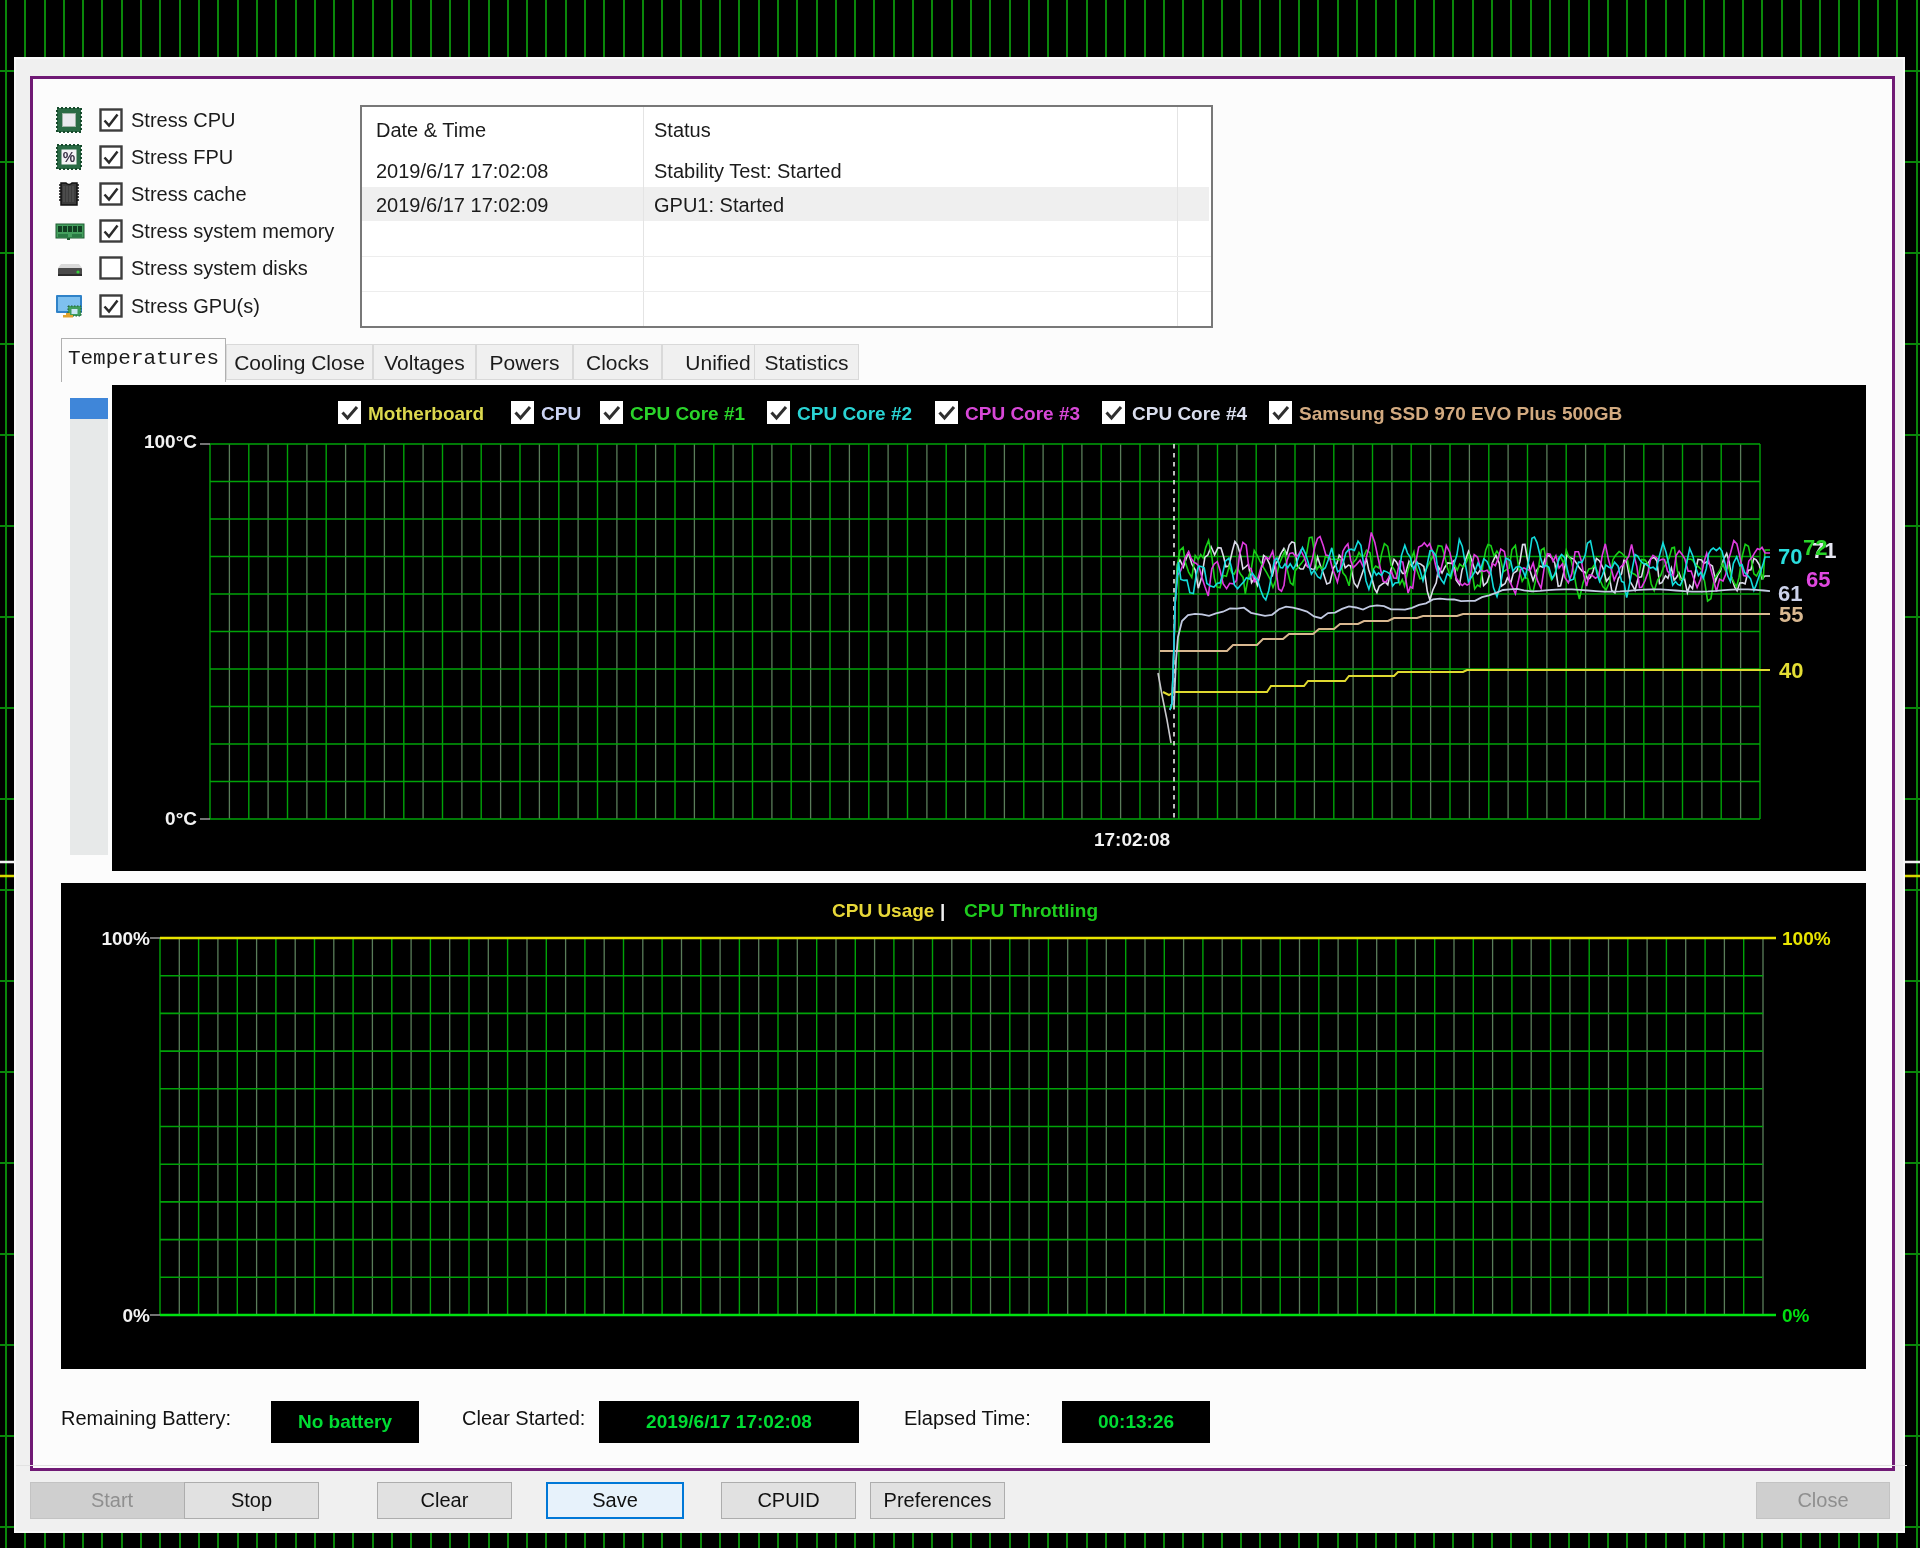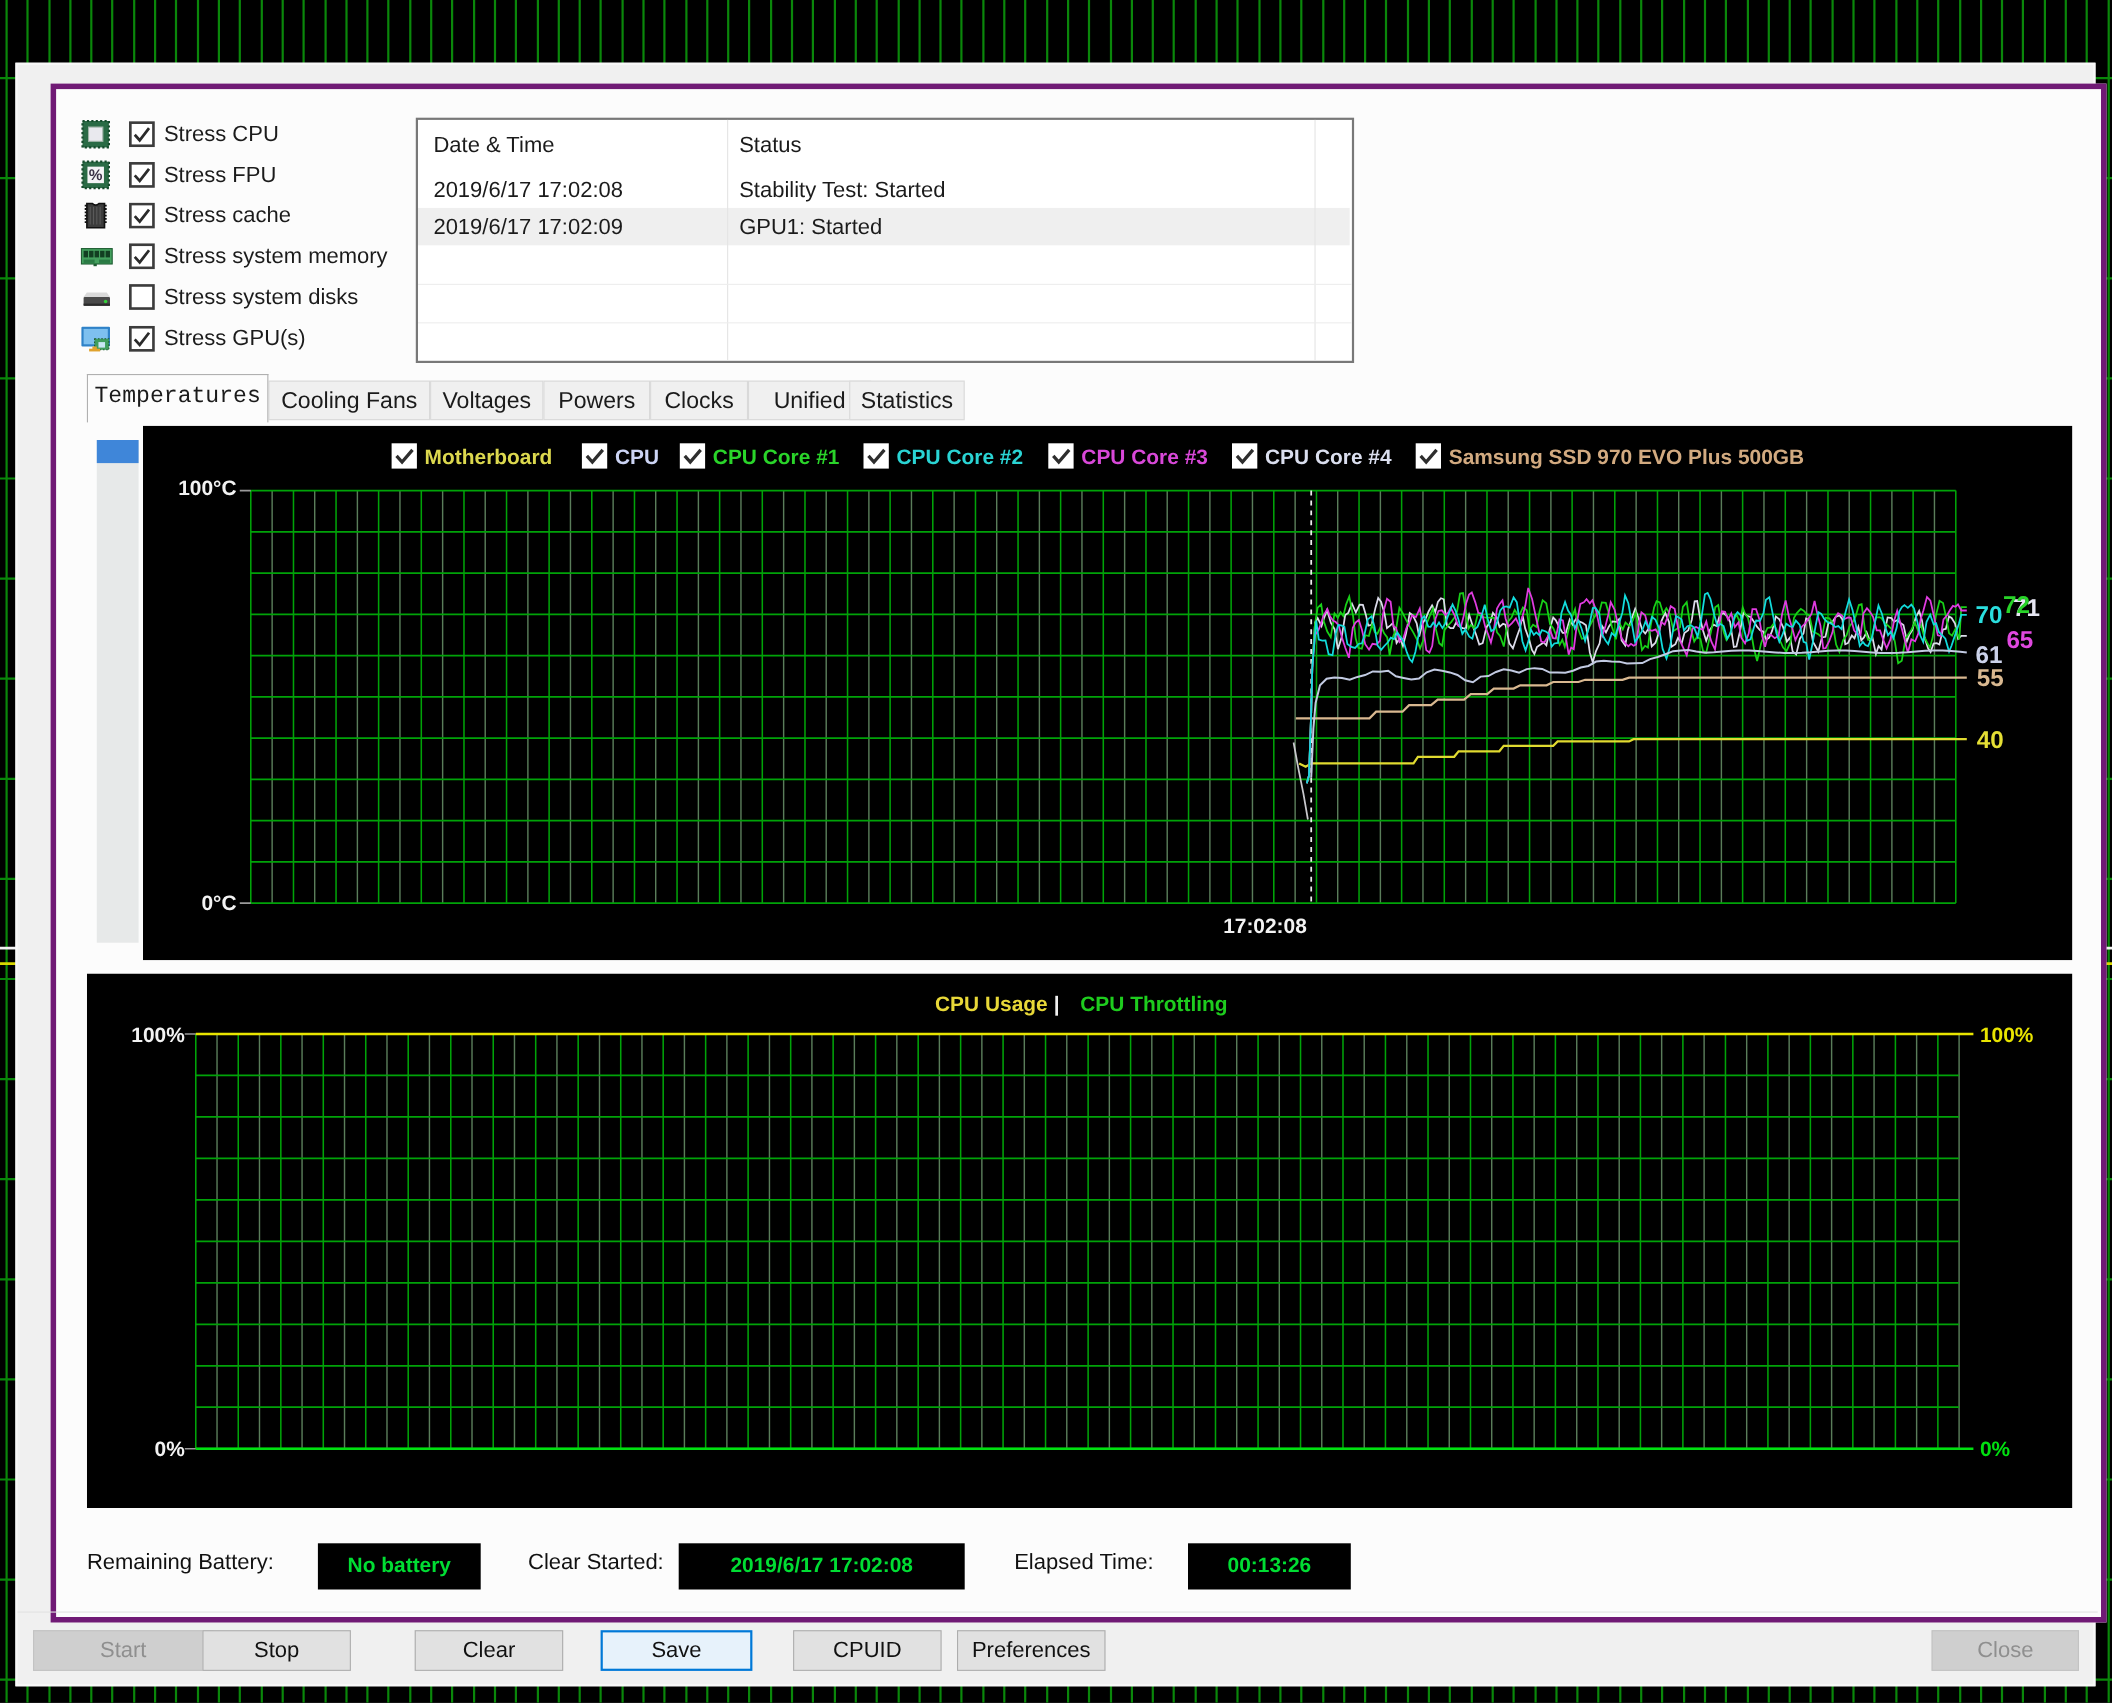--- a/index.html
+++ b/index.html
@@ -1,18 +1,18 @@
 <!DOCTYPE html>
 <html><head><meta charset="utf-8"><style>
 html,body{margin:0;padding:0;width:1920px;height:1548px;overflow:hidden;
 font-family:"Liberation Sans",sans-serif;}
 body{background:#000;}
 #bgsvg{position:absolute;left:0;top:0;}
 #dlg{position:absolute;left:14px;top:57px;width:1891px;height:1476px;background:#f0f0f0;border:2px solid #f8f8f8;box-sizing:border-box;}
-#panel{position:absolute;left:30px;top:17px;width:1859px;height:1389px;background:#fcfcfc;border:5px solid #701a75;}
+#panel{position:absolute;left:14px;top:17px;width:1859px;height:1389px;background:#fcfcfc;border:3px solid #701a75;}
 .srow{position:absolute;left:0;height:30px;}
 .sic{position:absolute;left:22px;top:0px;}
 .scb{position:absolute;left:66px;top:2px;}
 .slb{position:absolute;left:98px;top:3px;font-size:20px;color:#1b1b1b;white-space:nowrap;}
 #logtbl{position:absolute;left:327px;top:26px;width:849px;height:219px;background:#fff;border:2px solid #787878;}
 .tcol{position:absolute;top:0;width:1px;height:100%;background:#e4e4e4;}
 .trow{position:absolute;left:0;width:100%;height:1px;background:#ededed;}
 .ttxt{position:absolute;font-size:20px;color:#1b1b1b;white-space:nowrap;}
 #hl{position:absolute;left:0px;top:80px;width:847px;height:34px;background:#efefef;}
 #tabs{position:absolute;left:0px;top:259px;height:44px;}
@@ -133,21 +133,21 @@
     <div class="trow" style="top:184px"></div>
     <div class="ttxt" style="left:14px;top:12px">Date &amp; Time</div>
     <div class="ttxt" style="left:292px;top:12px">Status</div>
     <div class="ttxt" style="left:14px;top:53px">2019/6/17 17:02:08</div>
     <div class="ttxt" style="left:292px;top:53px">Stability Test: Started</div>
     <div class="ttxt" style="left:14px;top:87px">2019/6/17 17:02:09</div>
     <div class="ttxt" style="left:292px;top:87px">GPU1: Started</div>
   </div>
   <div id="tabs">
     <div id="tabactive">Temperatures</div>
-    <div class="tab" style="left:193px;width:147px">Cooling Fans</div>
+    <div class="tab" style="left:193px;width:147px">Cooling Close</div>
     <div class="tab" style="left:340px;width:103px">Voltages</div>
     <div class="tab" style="left:443px;width:97px">Powers</div>
     <div class="tab" style="left:540px;width:89px">Clocks</div>
     <div class="tab" style="left:629px;width:112px">Unified</div>
     <div class="tab" style="left:721px;width:105px">Statistics</div>
   </div>
   <div id="slider">
         <div id="thumb"></div>
       </div>
   <svg id="tchart" width="1754" height="486" viewBox="0 0 1754 486">

